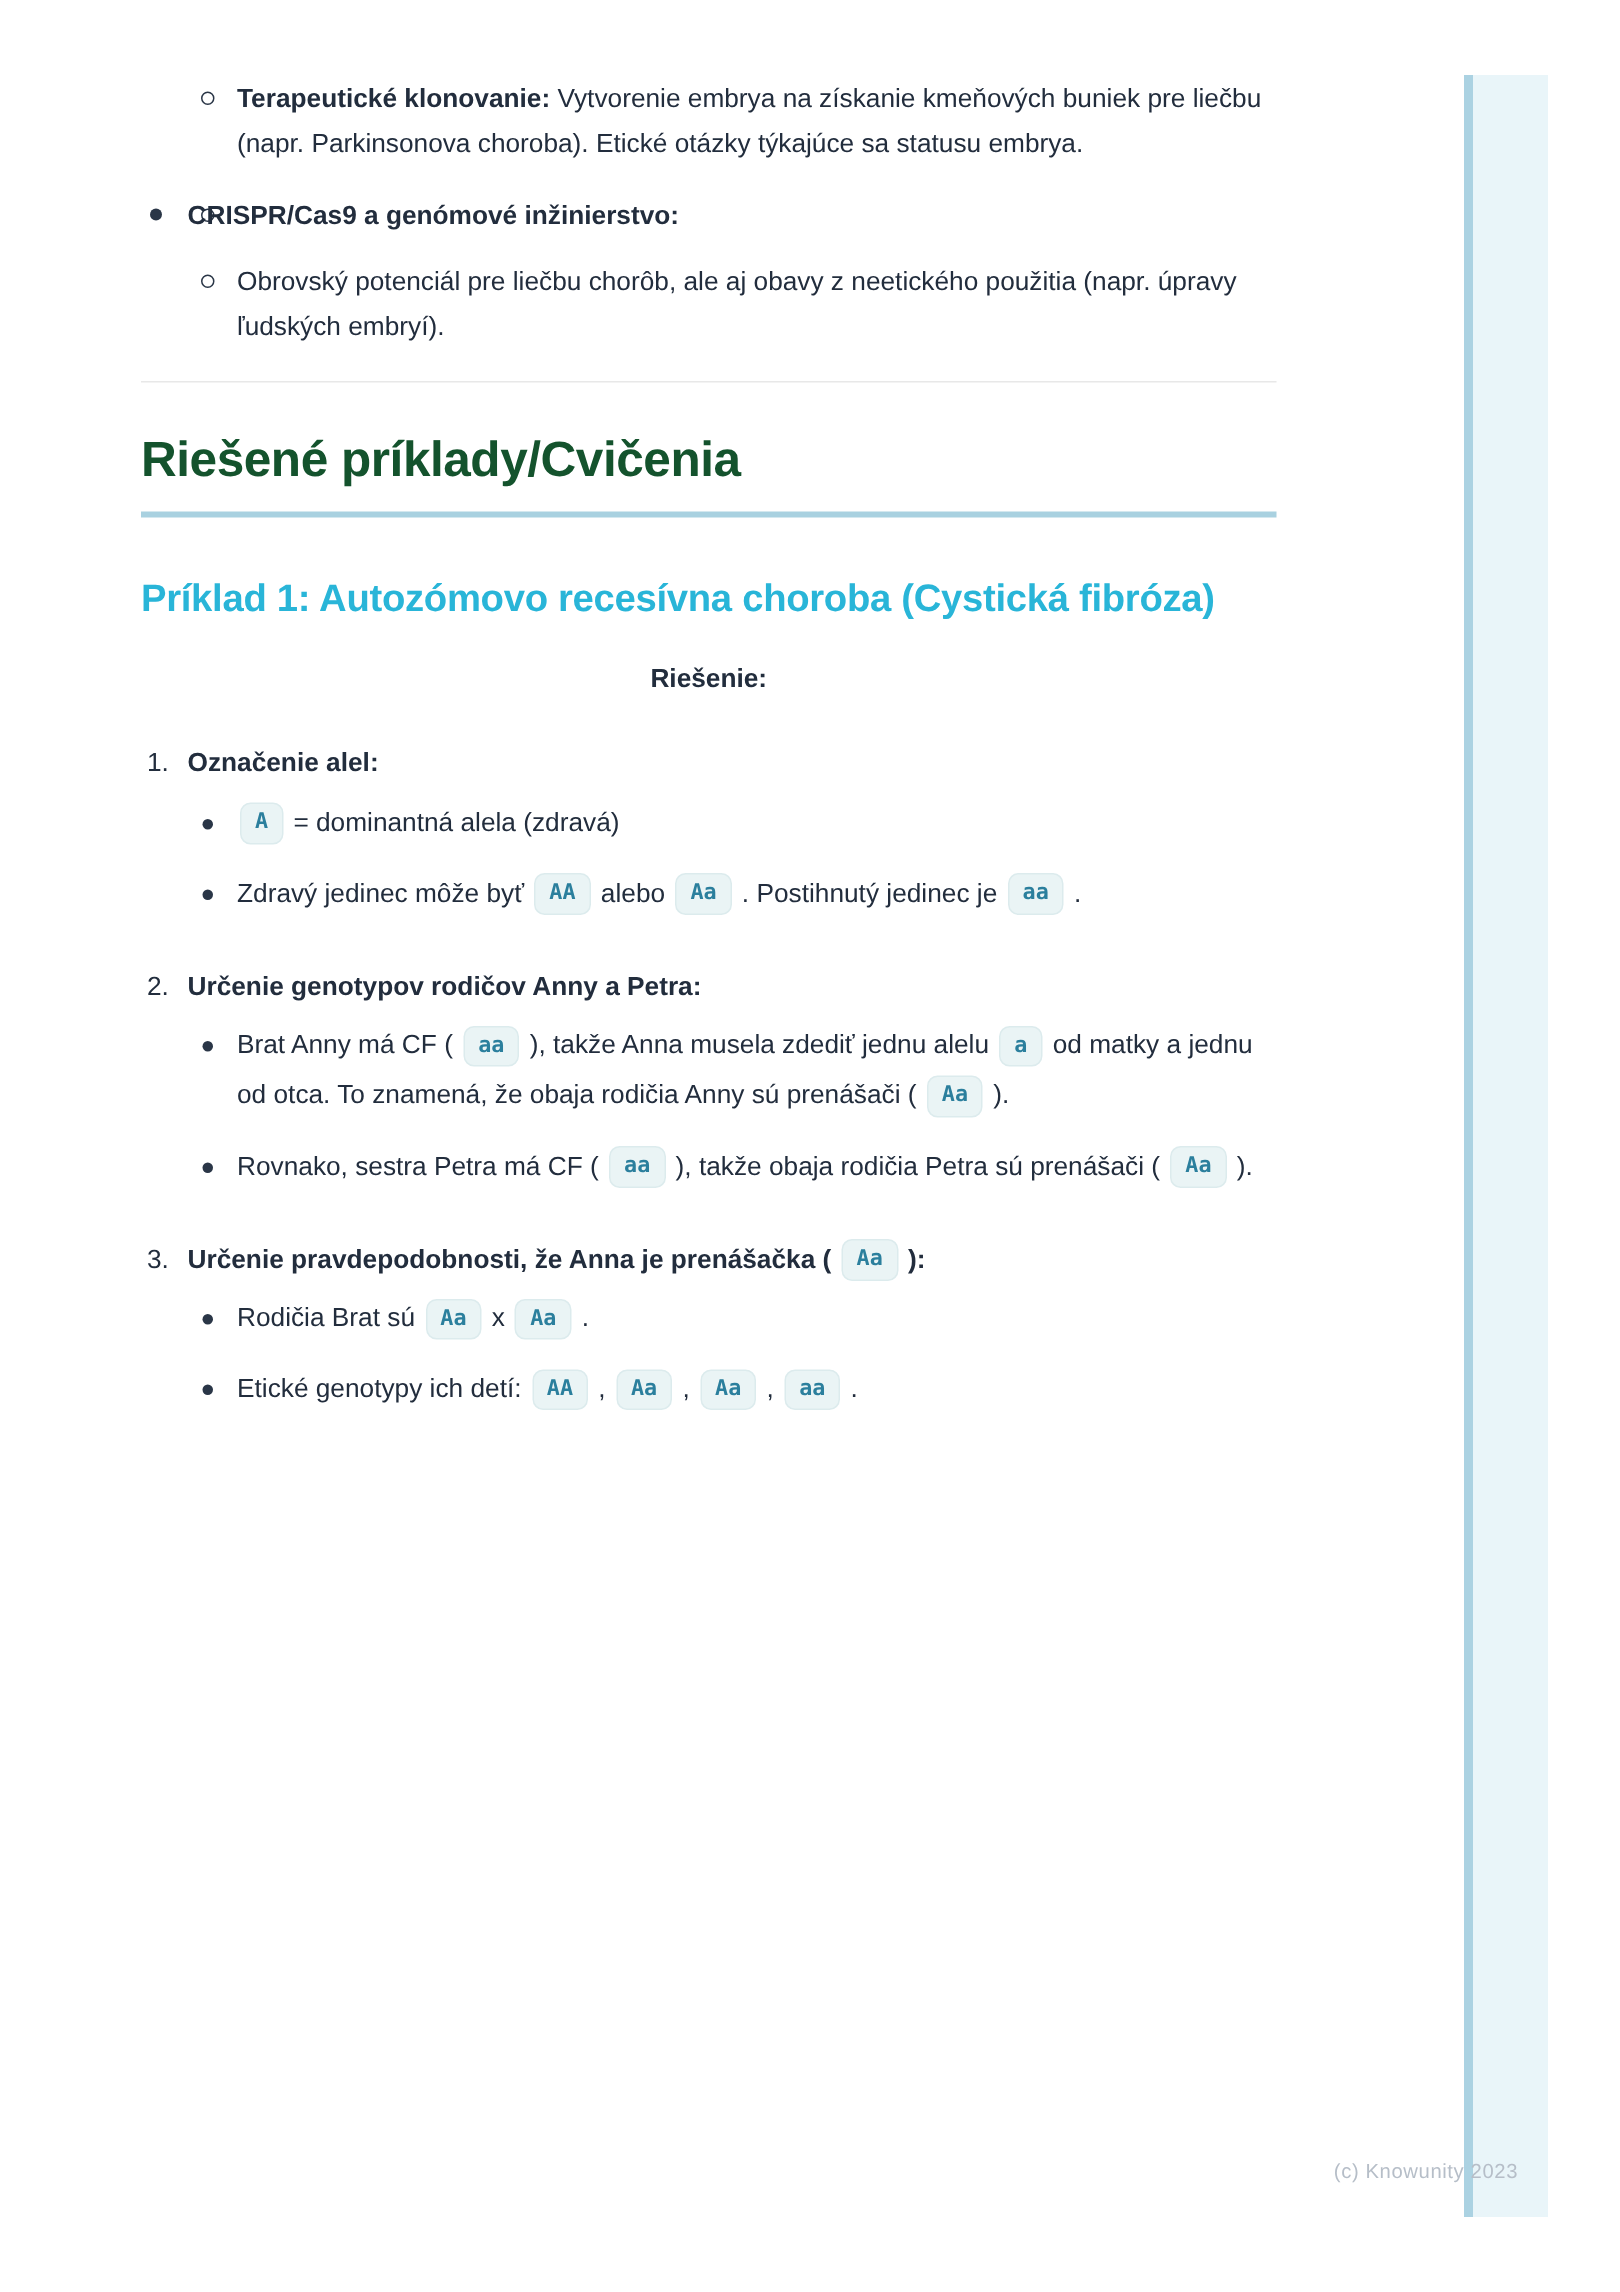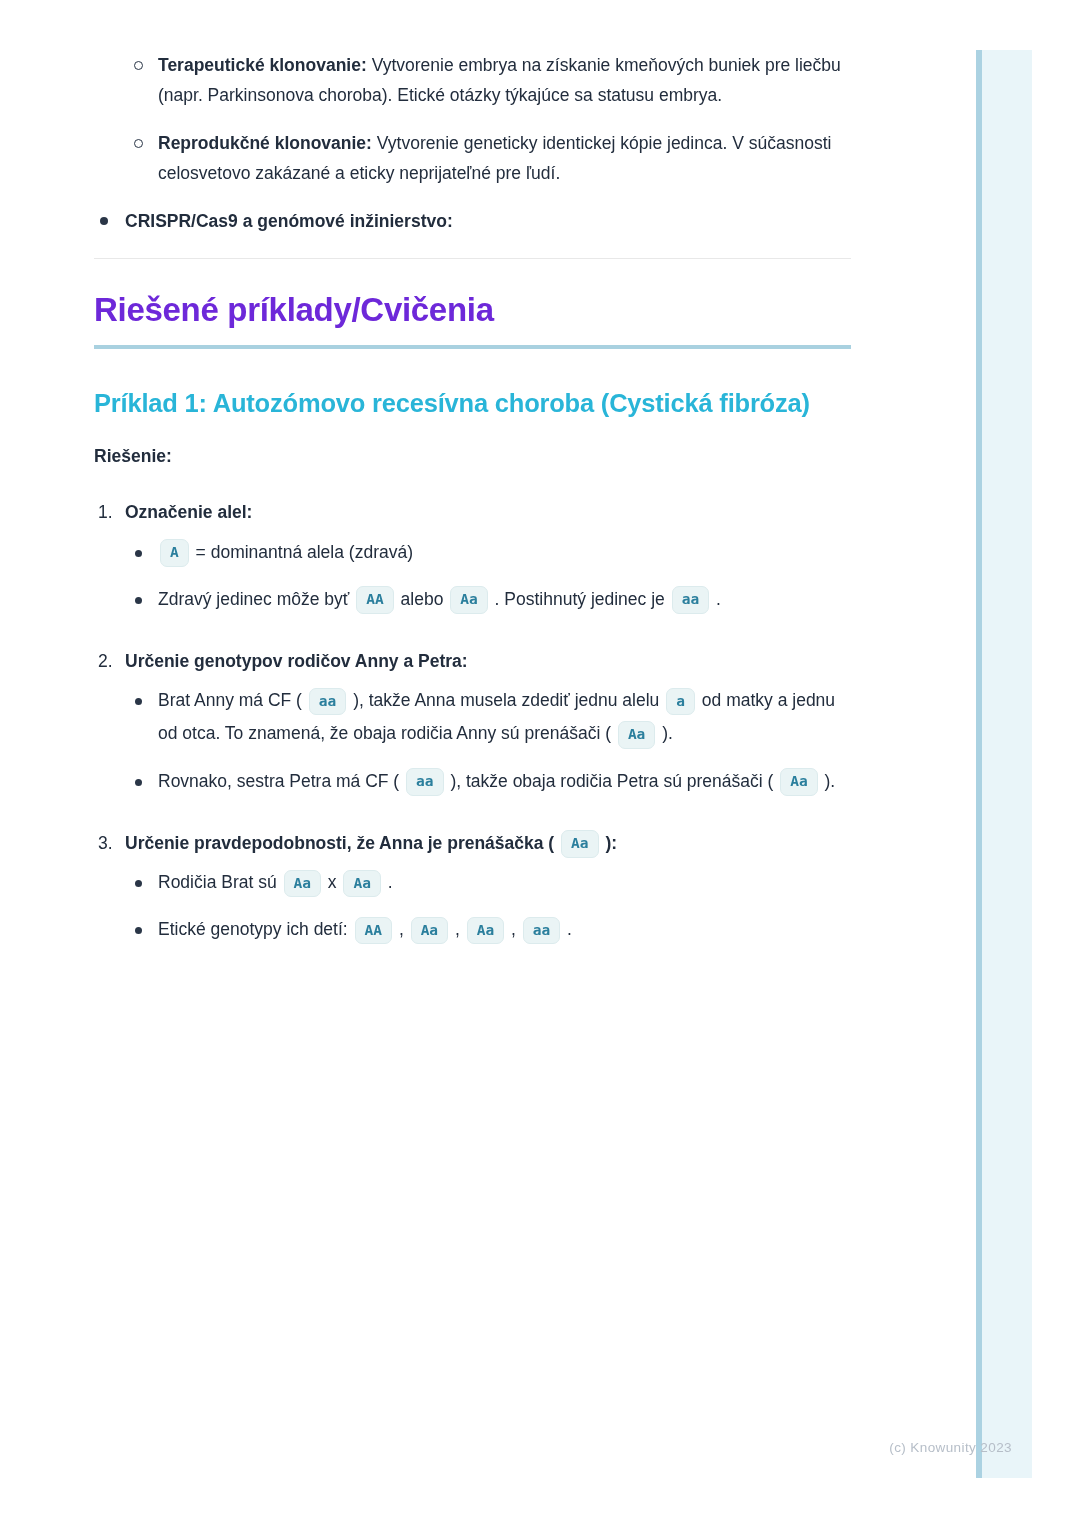--- a/index.html
+++ b/index.html
@@ -16,30 +16,30 @@
   
   .li1,.li2{position:relative;font-size:17.5px;line-height:1.72;}
   .li2{padding-left:64px;margin-bottom:18px;}
   .li1{padding-left:31px;margin:6px 0 14px;font-weight:bold;}
   .mk{position:absolute;display:inline-block;box-sizing:border-box;}
   .mk.circle{width:9px;height:9px;border:1.8px solid #2a3647;border-radius:50%;left:40px;top:11px;background:transparent;}
   .mk.disc{width:8px;height:8px;background:#2a3647;border-radius:50%;left:6px;top:11px;}
   
   hr.divider{border:none;border-top:1px solid #e8e8e8;margin:22px 0 0 0;}
   h1{
-    font-size:33px;font-weight:bold;color:#6d28d9;
+    font-size:33px;font-weight:bold;color:#14532d;
     margin:32px 0 0;padding-bottom:16px;border-bottom:4px solid #a9d1e0;
     letter-spacing:-0.3px;
   }
   h2{
     font-size:25.5px;font-weight:bold;color:#29b5d8;
     margin:36px 0 0;line-height:1.45;letter-spacing:-0.2px;
   }
   p.intro{font-size:17.5px;line-height:2.06;text-align:justify;margin:24px 0 0;}
-  p.solution-label{font-size:17.5px;font-weight:bold;margin:24px 0 0;}
+  p.solution-label{font-size:17.5px;font-weight:bold;margin:24px 0 0;text-align:center;}
   
   #steps{margin-top:0;}
   .step{position:relative;padding-left:31px;font-size:17.5px;margin-top:30px;line-height:1.72;}
   .step .num{position:absolute;left:4px;top:0;font-weight:normal;}
   .step-title{font-weight:bold;}
   .step-bullets{margin-top:8px;}
   .sb{position:relative;padding-left:33px;margin-bottom:14px;line-height:1.9;}
   .mk.sdisc{width:7px;height:7px;background:#2a3647;border-radius:50%;left:10px;top:14px;}
   
   .badge{
@@ -62,22 +62,23 @@
     z-index:2;
   }
 </style>
 </head>
 <body>
 
 <div class="content">
 
   <div id="intro-list">
       <div class="li2"><span class="mk circle"></span><span class="li-body"><strong>Terapeutické klonovanie:</strong><span> Vytvorenie embrya na získanie kmeňových buniek pre liečbu (napr. Parkinsonova choroba). Etické otázky týkajúce sa statusu embrya.</span></span></div>
-      <div class="li2"><span class="mk circle"></span><span class="li-body"><strong>Reprodukčné klonovanie:</strong><span> Vytvorenie geneticky identickej kópie jedinca. V súčasnosti celosvetovo zakázané a eticky neprijateľné pre ľudí.</span></span></div>
+      <div class="li2"><span class="mk circle"></span></div>
       <div class="li1"><span class="mk disc"></span><span class="li-body"><strong>CRISPR/Cas9 a genómové inžinierstvo:</strong></span></div>
+      <div class="li2"><span class="mk circle"></span><span class="li-body"><span>Obrovský potenciál pre liečbu chorôb, ale aj obavy z neetického použitia (napr. úpravy ľudských embryí).</span></span></div>
     </div>
 
   <hr class="divider">
 
   <h1>Riešené príklady/Cvičenia</h1>
 
   <h2>Príklad 1: Autozómovo recesívna choroba (Cystická fibróza)</h2>
 
 
   <p class="solution-label">Riešenie:</p>

